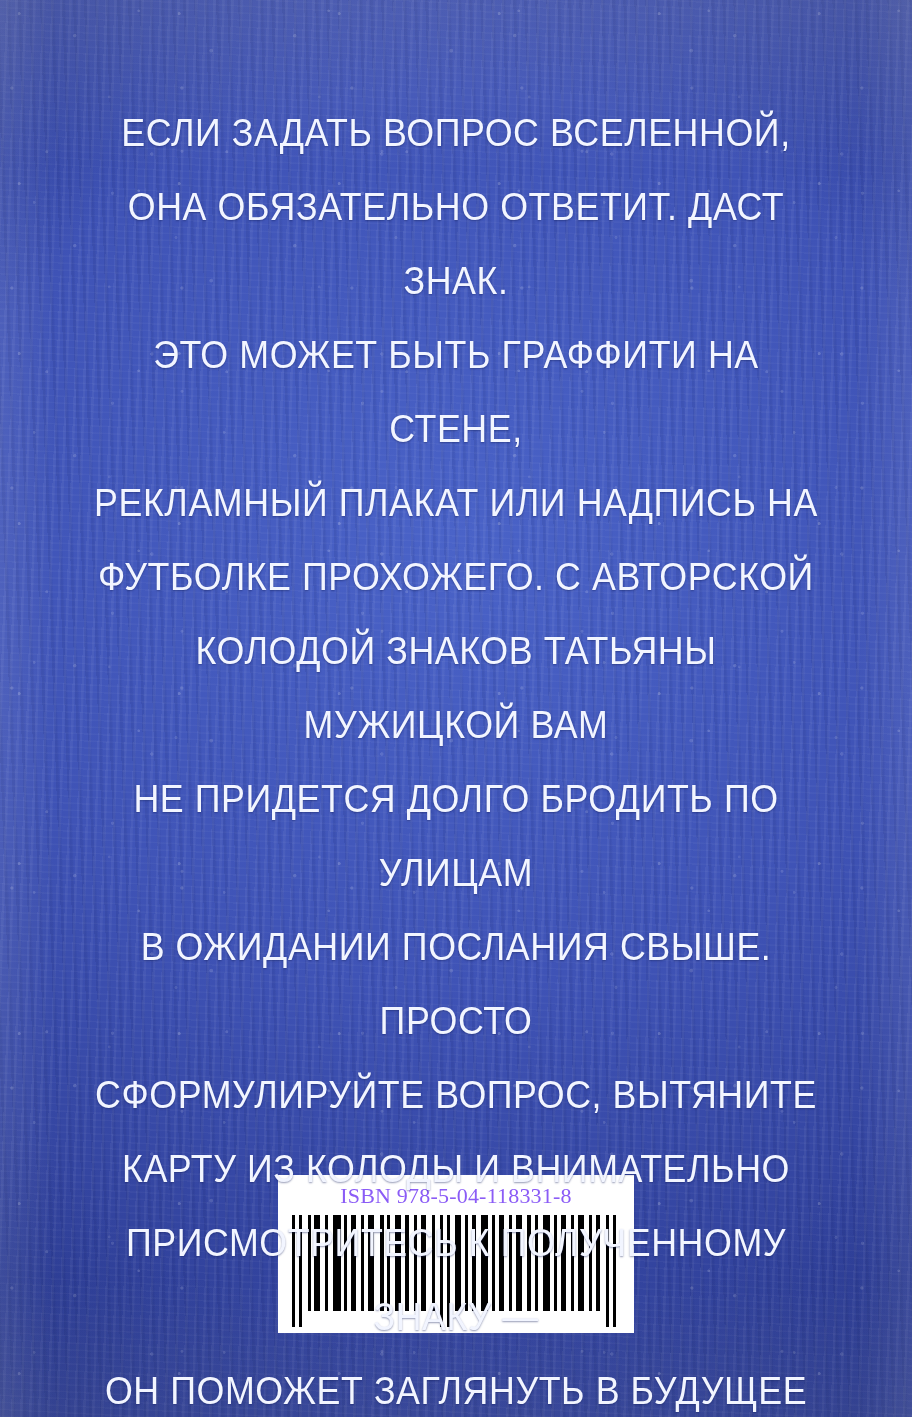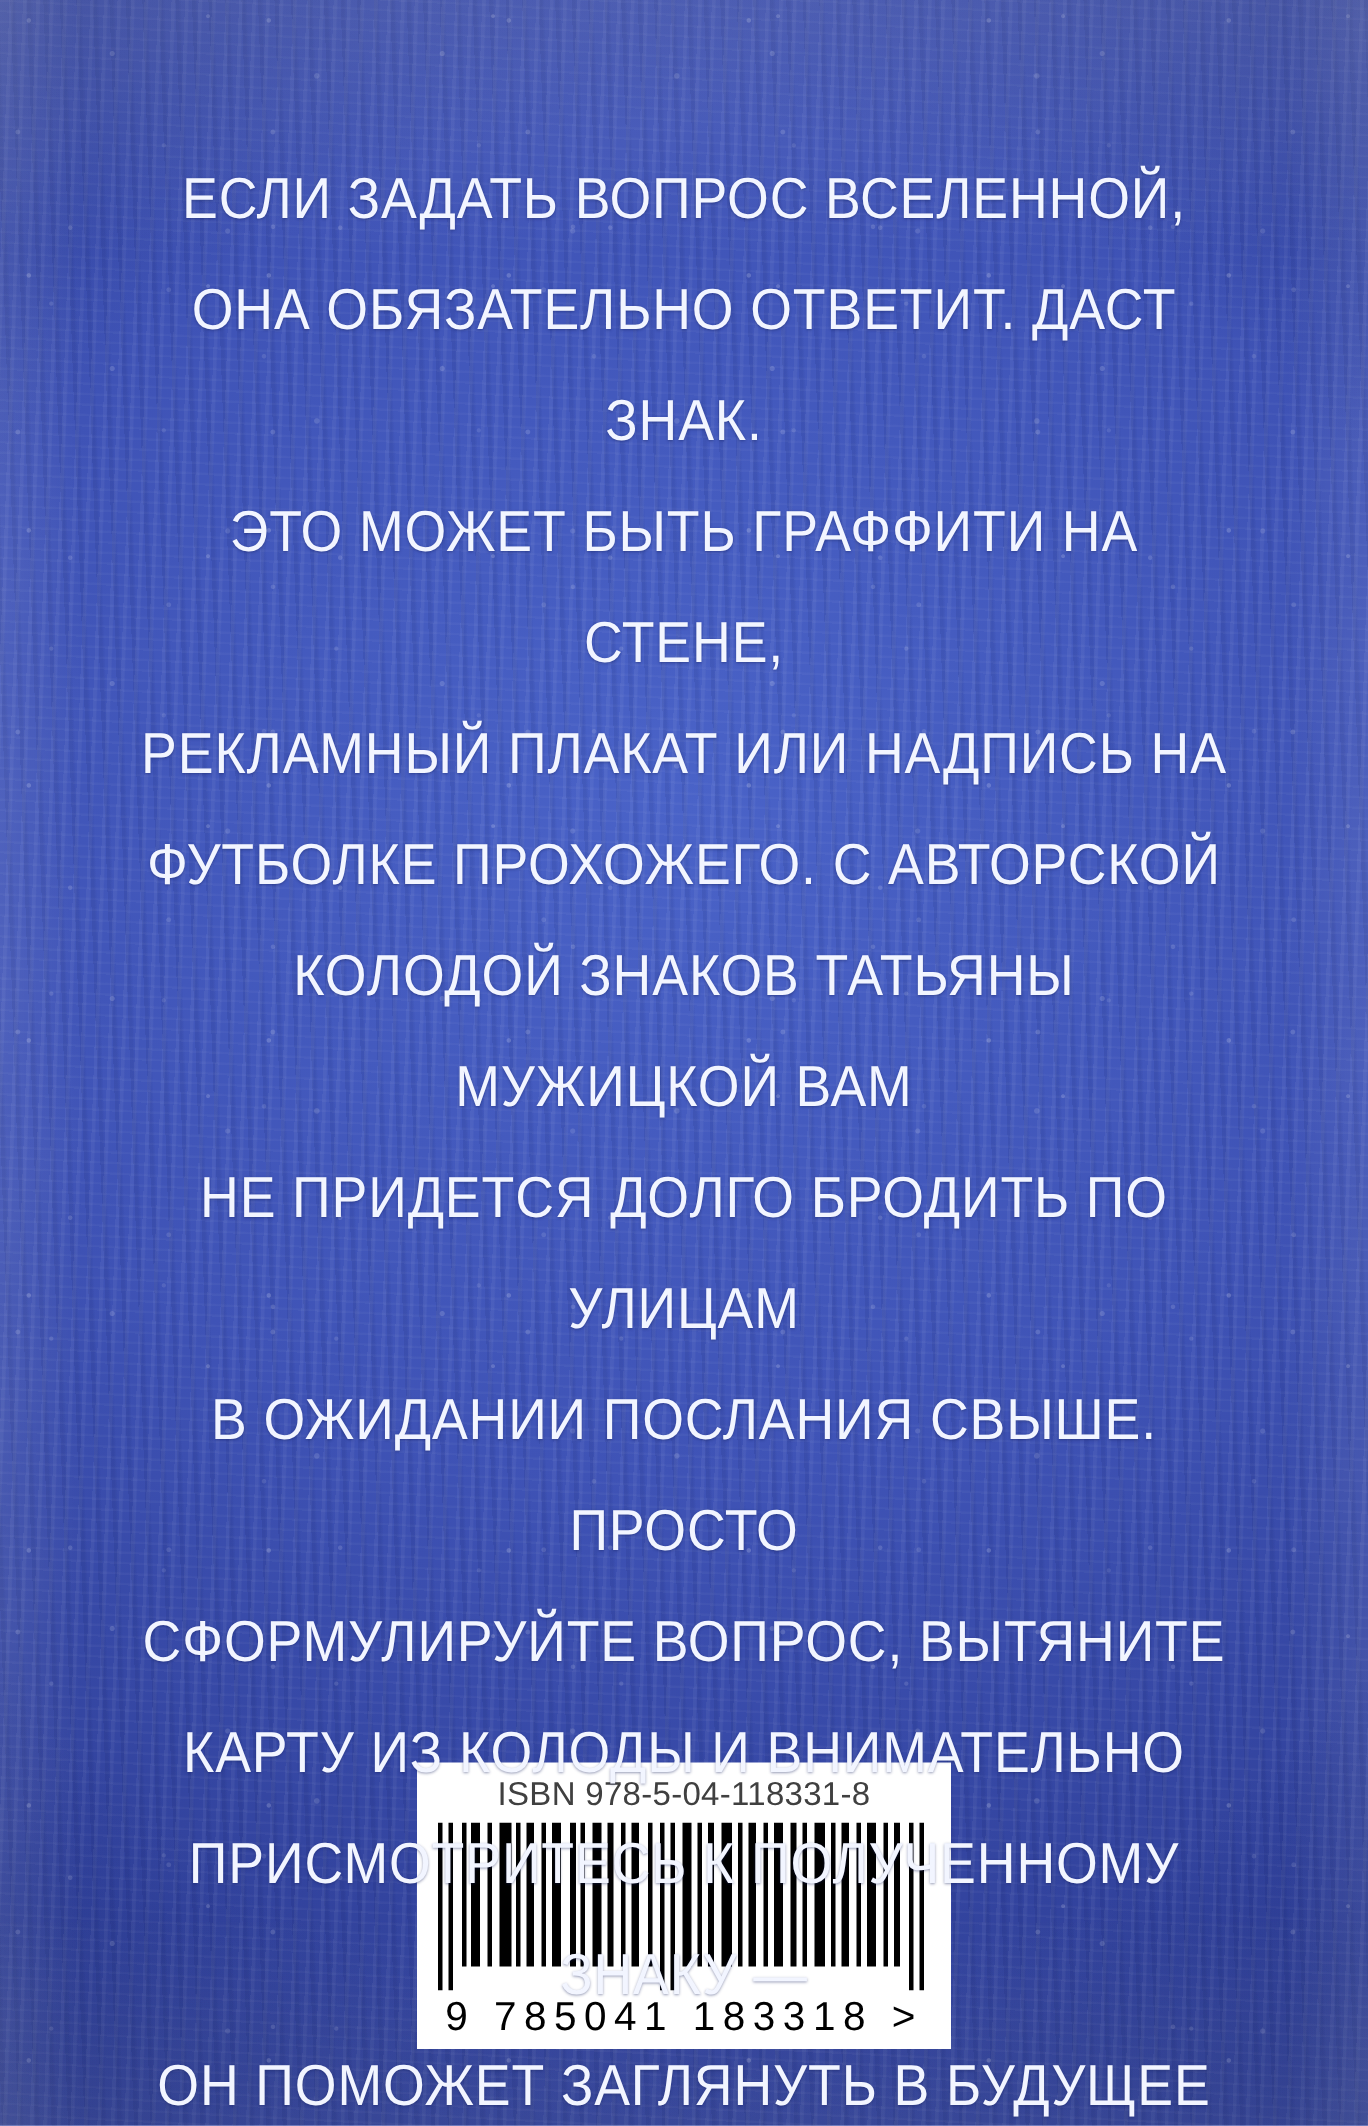--- a/index.html
+++ b/index.html
@@ -124,22 +124,22 @@
     top: 1175px;
     width: 356px;
     background: #ffffff;
     padding: 8px 10px 6px 10px;
     box-sizing: border-box;
     display: flex;
     flex-direction: column;
     align-items: center;
   }
   .isbn-text {
-    color: #404040;
-    font-family: Liberation Sans, sans-serif;
+    color: #8b5cf6;
+    font-family: Liberation Serif, serif;
     font-size: 22px;
     letter-spacing: 0.2px;
     margin-bottom: 6px;
     white-space: nowrap;
   }
   .barcode-bars {
     width: 336px;
     height: 112px;
     display: block;
   }
@@ -218,15 +218,14 @@
         <rect x="273" y="0" width="5" height="96"></rect>
         <rect x="283" y="0" width="3" height="96"></rect>
         <rect x="290" y="0" width="6" height="96"></rect>
         <rect x="301" y="0" width="3" height="96"></rect>
         <rect x="308" y="0" width="4" height="96"></rect>
         <rect x="318" y="0" width="3" height="112"></rect>
         <rect x="325" y="0" width="3" height="112"></rect>
       </g>
     </svg>
 
-    <div class="barcode-digits">9 785041 183318 &gt;</div>
   </div>
 </div>
 
 </body></html>

